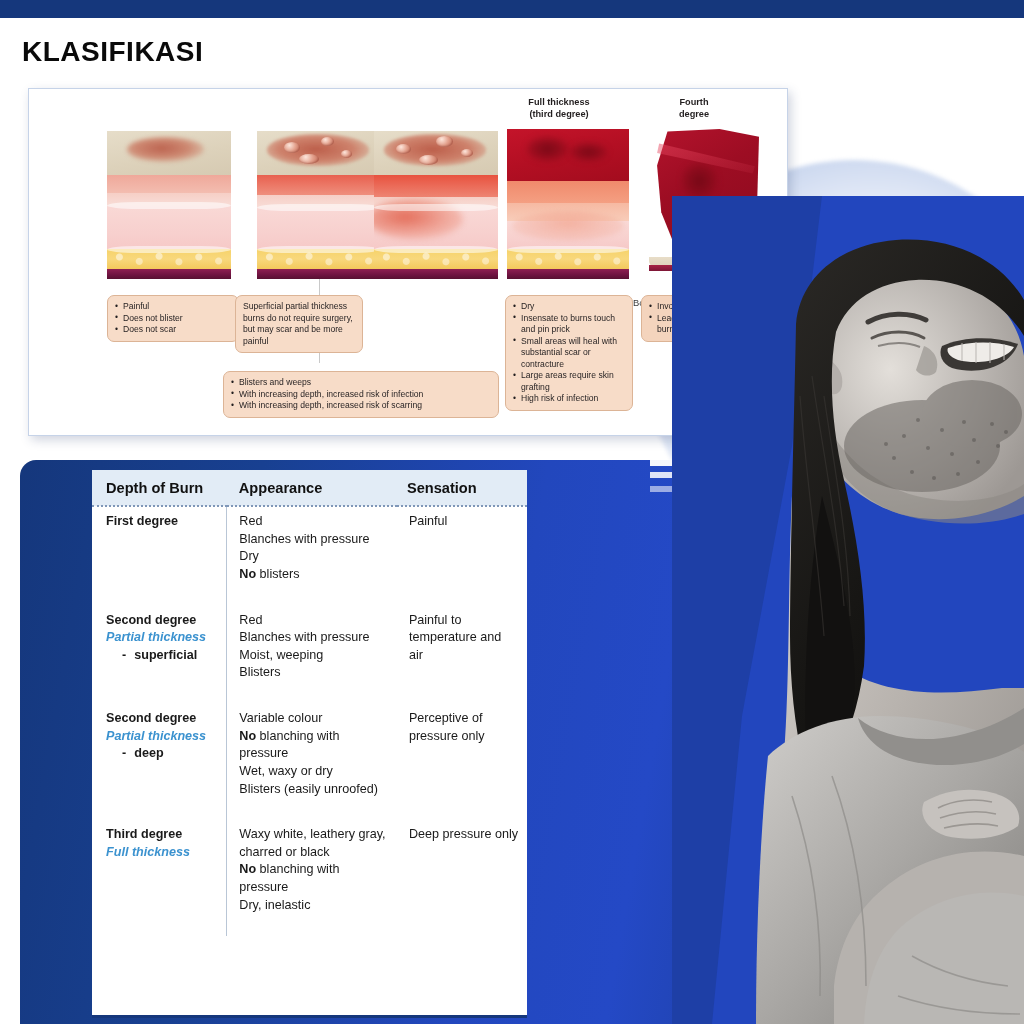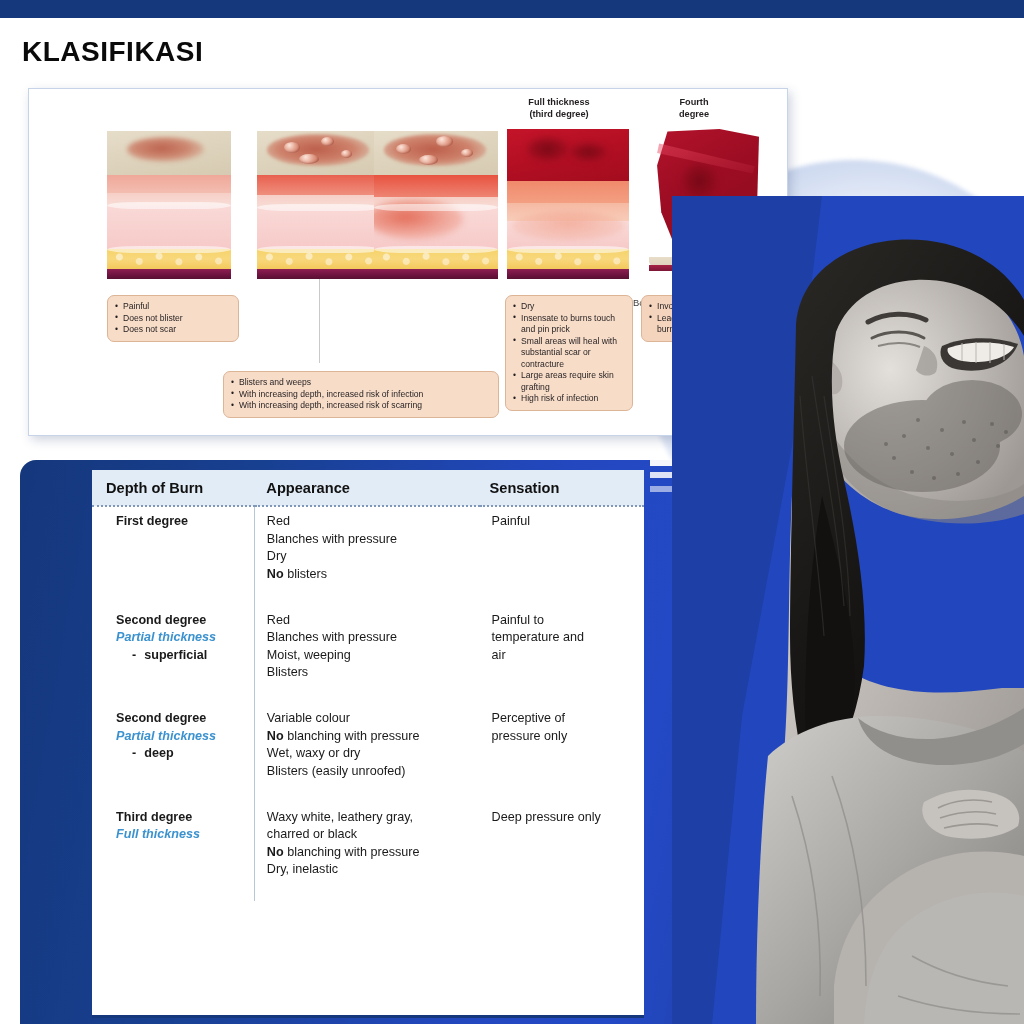--- a/index.html
+++ b/index.html
@@ -155,40 +155,40 @@
   .bluestreaks {
     position:absolute; left:630px; top:0px; width:394px; height:56px;
     background:
       linear-gradient(180deg, rgba(255,255,255,.95) 0 6px, rgba(255,255,255,0) 6px 12px,
                               rgba(255,255,255,.85) 12px 18px, rgba(255,255,255,0) 18px 26px,
                               rgba(255,255,255,.55) 26px 32px, rgba(255,255,255,0) 32px 100%);
   }
   
   .tablecard {
     position: absolute; left: 92px; top: 470px;
-    width: 552px; height: 548px;
+    width: 435px; height: 548px;
     background: #ffffff;
   }
   table.burn {
     width: 100%; border-collapse: collapse;
     font-size: 12.6px; color: #1a1a1a;
   }
   table.burn th {
     text-align: left;
     background: #e2ecf6;
     font-size: 14.6px; font-weight: bold;
     color: #111111;
     padding: 10px 6px 9px 14px;
     border-bottom: 2px dotted #7f97b8;
   }
   table.burn th.c2 { padding-left: 12px; }
   table.burn th.c3 { padding-left: 10px; }
   table.burn td {
     vertical-align: top;
-    padding: 6px 8px 22px 24px;
+    padding: 6px 8px 22px 14px;
     line-height: 1.40;
   }
   table.burn td.c2, table.burn td.c3 { border-left: 1px solid #b9c6d6; padding-left: 12px; }
   table.burn td.c3 { border-left: none; }
   col.w1 { width: 160px; }
   col.w2 { width: 222px; }
   col.w3 { width: 162px; }
   .d-main { font-weight: bold; display: block; }
   .d-sub  { font-weight: bold; font-style: italic; color: #3b92cf; display: block; }
   .d-sub2 { font-weight: bold; display: block; padding-left: 16px; }
@@ -324,20 +324,23 @@
     <div class="connector" style="left:290px; top:190px; height:84px;"></div>
 
     <div class="callout" style="left:78px; top:206px; width:132px;">
       <ul>
         <li>Painful</li>
         <li>Does not blister</li>
         <li>Does not scar</li>
       </ul>
     </div>
 
+    <div class="callout" style="left:206px; top:206px; width:128px;">
+      <div>Superficial partial thickness burns do not require surgery, but may scar and be more painful</div>
+    </div>
 
 
     <div class="callout" style="left:476px; top:206px; width:128px;">
       <ul>
         <li>Dry</li>
         <li>Insensate to burns touch and pin prick</li>
         <li>Small areas will heal with substantial scar or contracture</li>
         <li>Large areas require skin grafting</li>
         <li>High risk of infection</li>
       </ul>

